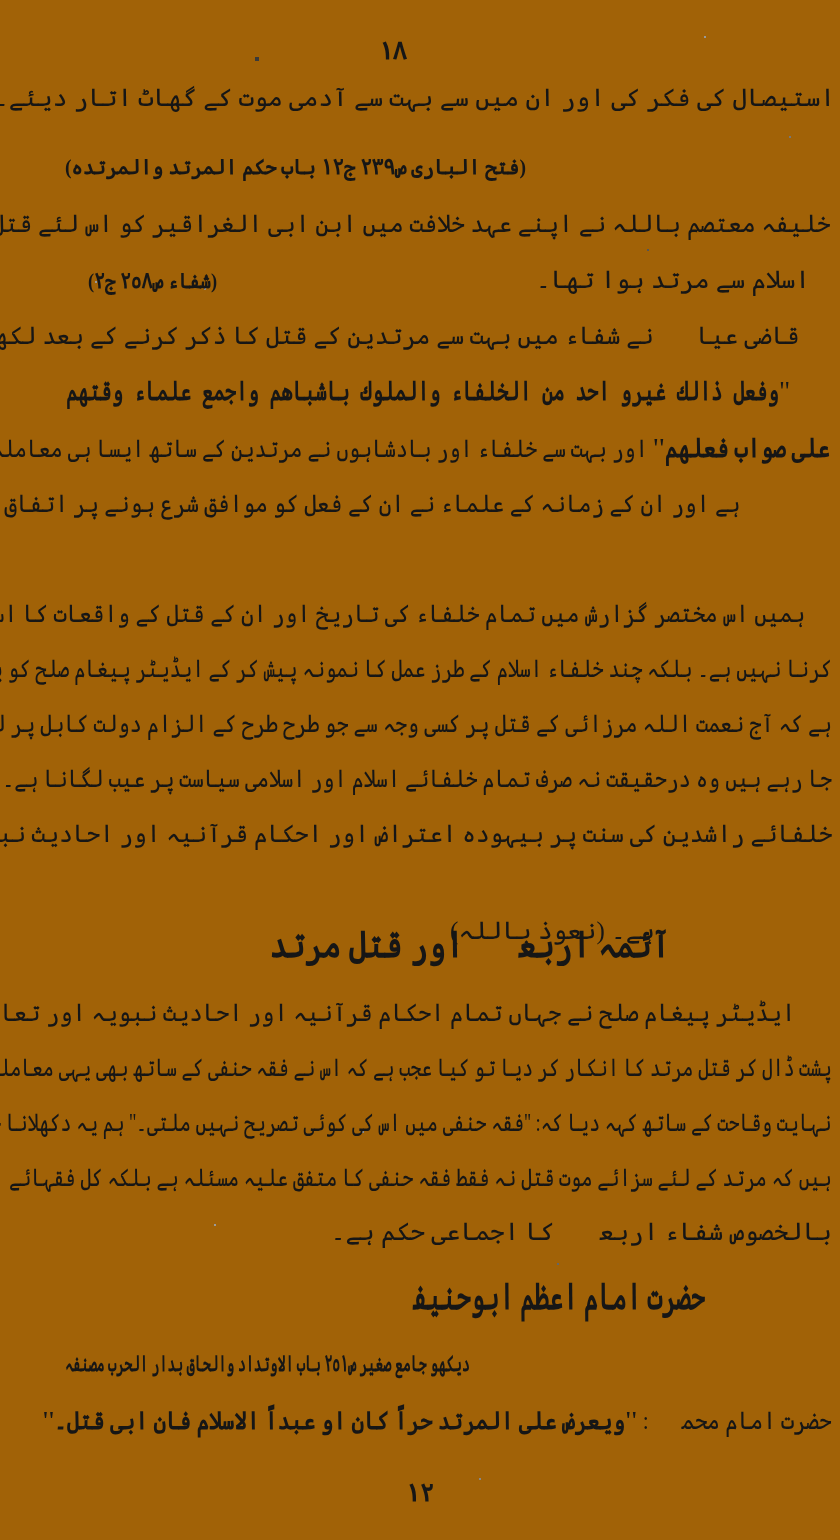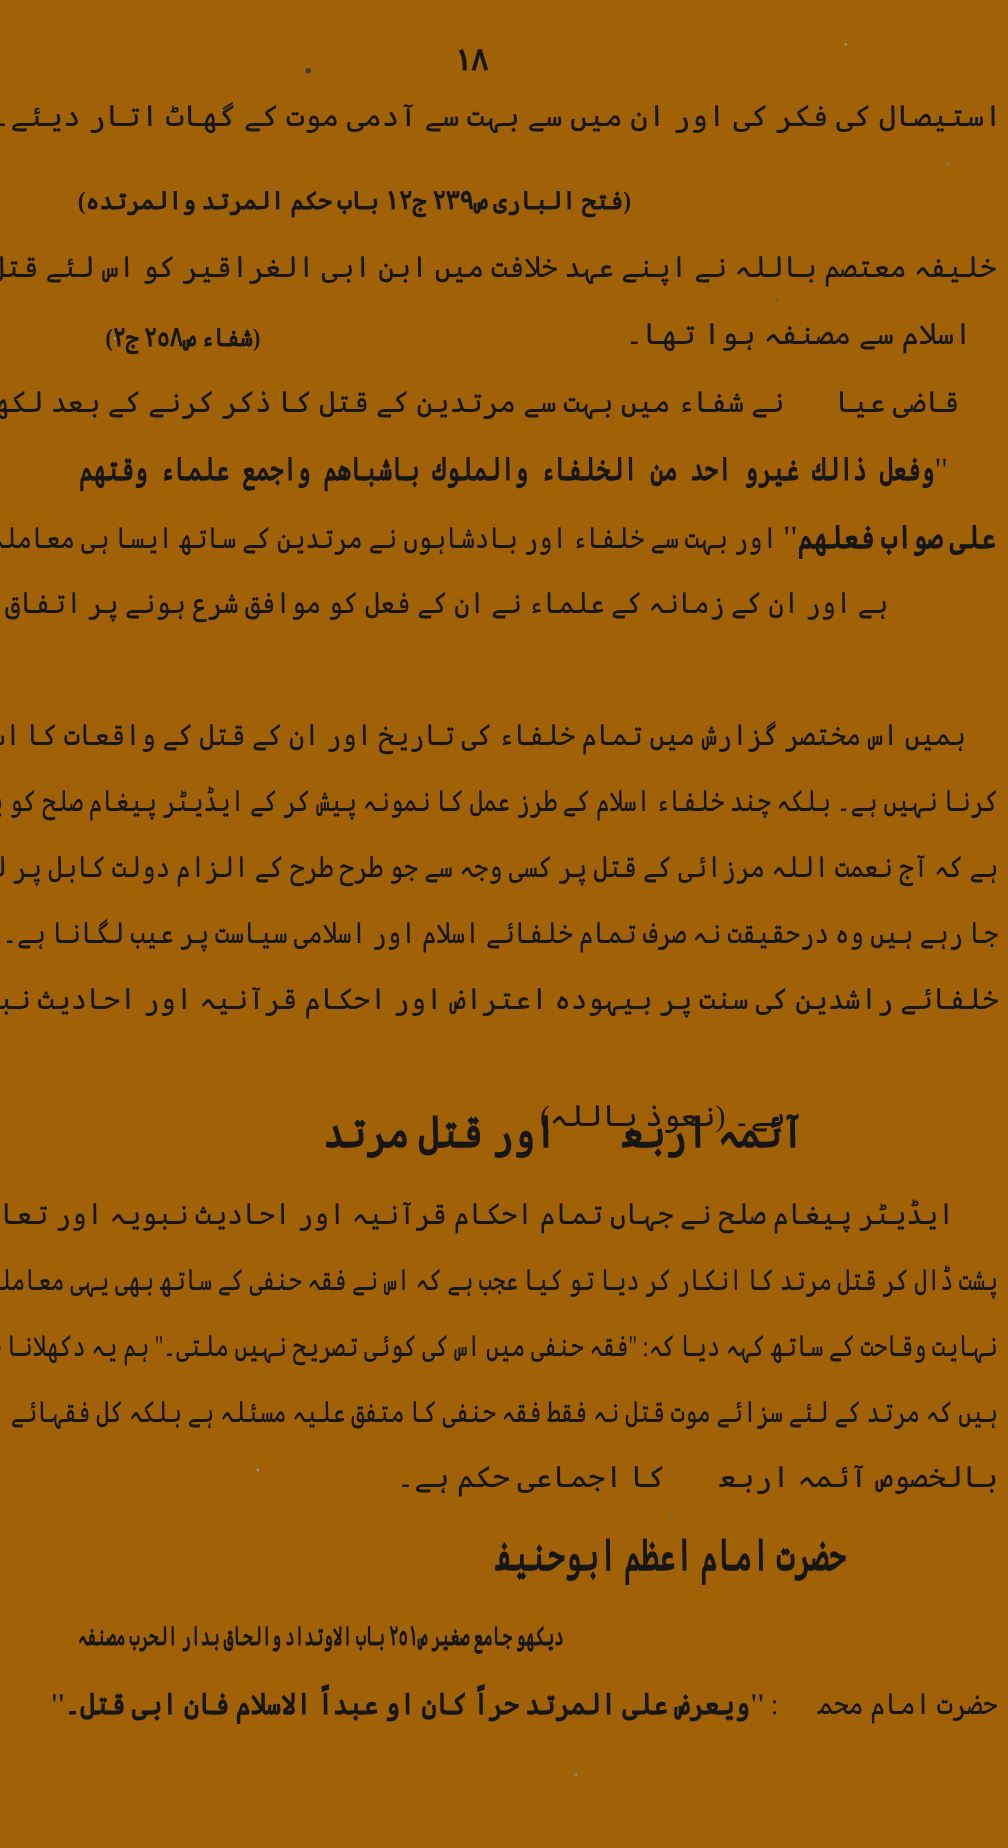--- a/index.html
+++ b/index.html
@@ -48,21 +48,21 @@
   <div class="speckles"></div>
 
   <div class="ln center pgnum" style="top: 34px; right: 60px; left: 0px; transform-origin: 100% 50%; transform: scaleX(0.992);">١٨</div>
 
   <div class="ln" style="top:80px;right:5px;">استیصال کی فکر کی اور ان میں سے بہت سے آدمی موت کے گھاٹ اتار دیئے۔</div>
 
   <div class="ln ref" style="top: 152px; left: 65px; transform-origin: 0px 50%; transform: scaleX(0.934);">(فتح الباری ص٢٣٩ ج١٢ باب حکم المرتد والمرتدہ)</div>
 
   <div class="ln" style="top: 206px; right: 10px; transform-origin: 100% 50%; transform: scaleX(0.94);">خلیفہ معتصم باللہ نے اپنے عہد خلافت میں ابن ابی الغراقیر کو اس لئے قتل کیا کہ وہ</div>
 
-  <div class="ln" style="top:262px;right:30px;">اسلام سے مصنفہ ہوا تھا۔</div>
+  <div class="ln" style="top:262px;right:30px;">اسلام سے مرتد ہوا تھا۔</div>
   <div class="ln ref" style="top: 266px; left: 88px; transform-origin: 0px 50%; transform: scaleX(0.875);">(شفاء ص٢٥٨ ج٢)</div>
 
   <div class="ln" style="top: 318px; right: 40px; transform-origin: 100% 50%; transform: scaleX(0.946);">قاضی عیاضؒ نے شفاء میں بہت سے مرتدین کے قتل کا ذکر کرنے کے بعد لکھا ہے:</div>
 
   <div class="ln quote" style="top: 372px; right: 50px; transform-origin: 100% 50%; transform: scaleX(0.723);">''وفعل ذالك غيرو احد من الخلفاء والملوك باشباهم واجمع علماء وقتهم</div>
 
   <div class="ln" style="top: 429px; right: 10px; transform-origin: 100% 50%; transform: scaleX(0.813);">
     <span class="naskh" style="font-size:27px;">علی صواب فعلهم''</span><span> اور بہت سے خلفاء اور بادشاہوں نے مرتدین کے ساتھ ایسا ہی معاملہ کیا</span>
   </div>
 
@@ -75,24 +75,25 @@
   <div class="ln" style="top: 761px; right: 8px; transform-origin: 100% 50%; transform: scaleX(0.823);">جا رہے ہیں وہ درحقیقت نہ صرف تمام خلفائے اسلام اور اسلامی سیاست پر عیب لگانا ہے۔ بلکہ</div>
   <div class="ln" style="top: 816px; right: 8px; transform-origin: 100% 50%; transform: scaleX(0.931);">خلفائے راشدین کی سنت پر بیہودہ اعتراض اور احکام قرآنیہ اور احادیث نبویہ پر الزام</div>
   <div class="ln" style="top:869px;right:185px;margin-top:44px;">ہے۔ (نعوذ باللہ)</div>
 
   <div class="ln heading" style="top: 918px; right: 170px; transform-origin: 100% 50%; transform: scaleX(0.825);">آئمہ اربعہؒ اور قتل مرتد</div>
 
   <div class="ln" style="top: 995px; right: 45px; transform-origin: 100% 50%; transform: scaleX(0.902);">ایڈیٹر پیغام صلح نے جہاں تمام احکام قرآنیہ اور احادیث نبویہ اور تعامل سلف کو پس</div>
   <div class="ln" style="top: 1050px; right: 8px; transform-origin: 100% 50%; transform: scaleX(0.744);">پشت ڈال کر قتل مرتد کا انکار کر دیا تو کیا عجب ہے کہ اس نے فقہ حنفی کے ساتھ بھی یہی معاملہ کیا اور</div>
   <div class="ln" style="top: 1105px; right: 8px; transform-origin: 100% 50%; transform: scaleX(0.748);">نہایت وقاحت کے ساتھ کہہ دیا کہ: ''فقہ حنفی میں اس کی کوئی تصریح نہیں ملتی۔'' ہم یہ دکھلانا چاہتے</div>
   <div class="ln" style="top: 1160px; right: 8px; transform-origin: 100% 50%; transform: scaleX(0.758);">ہیں کہ مرتد کے لئے سزائے موت قتل نہ فقط فقہ حنفی کا متفق علیہ مسئلہ ہے بلکہ کل فقہائے امت اور</div>
-  <div class="ln" style="top:1214px;right:8px;">بالخصوص آئمہ اربعہؒ کا اجماعی حکم ہے۔</div>
+  <div class="ln" style="top:1214px;right:8px;">بالخصوص شفاء اربعہؒ کا اجماعی حکم ہے۔</div>
 
   <div class="ln heading" style="top: 1270px; right: 135px; transform-origin: 100% 50%; transform: scaleX(0.664);">حضرت امام اعظم ابوحنیفہؒ</div>
 
   <div class="ln naskh" style="top: 1348px; left: 65px; font-size: 22px; transform-origin: 0px 50%; transform: scaleX(0.618);">دیکھو جامع صغیر ص٢٥١ باب الاوتداد والحاق بدار الحرب مصنفہ</div>
 
   <div class="ln" style="top: 1403px; right: 8px; transform-origin: 100% 50%; transform: scaleX(0.861);">
     <span>حضرت امام محمدؒ: </span><span class="naskh">''ویعرض علی المرتد حراً كان او عبداً الاسلام فان ابی قتل۔''</span>
   </div>
 
+  <div class="ln center pgnum" style="top:1476px;">١٢</div>
 
 </div>
 
 </body></html>

